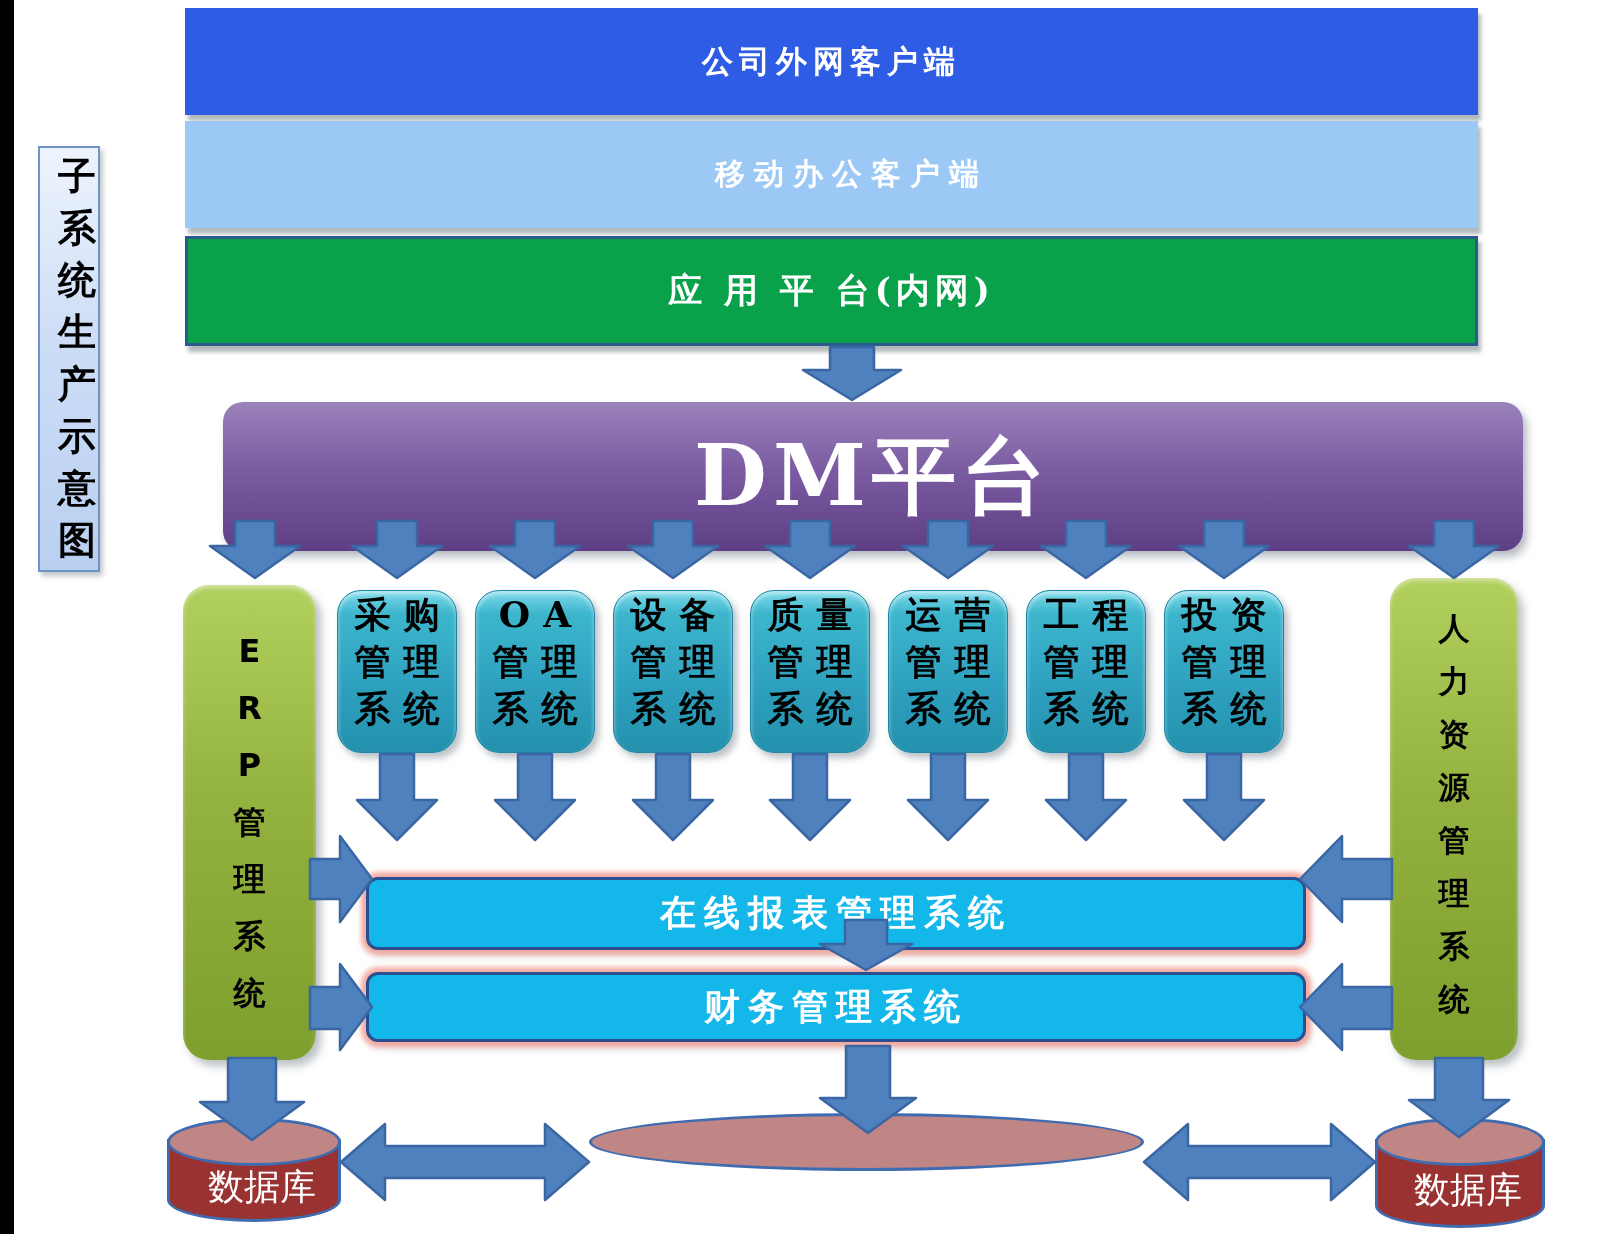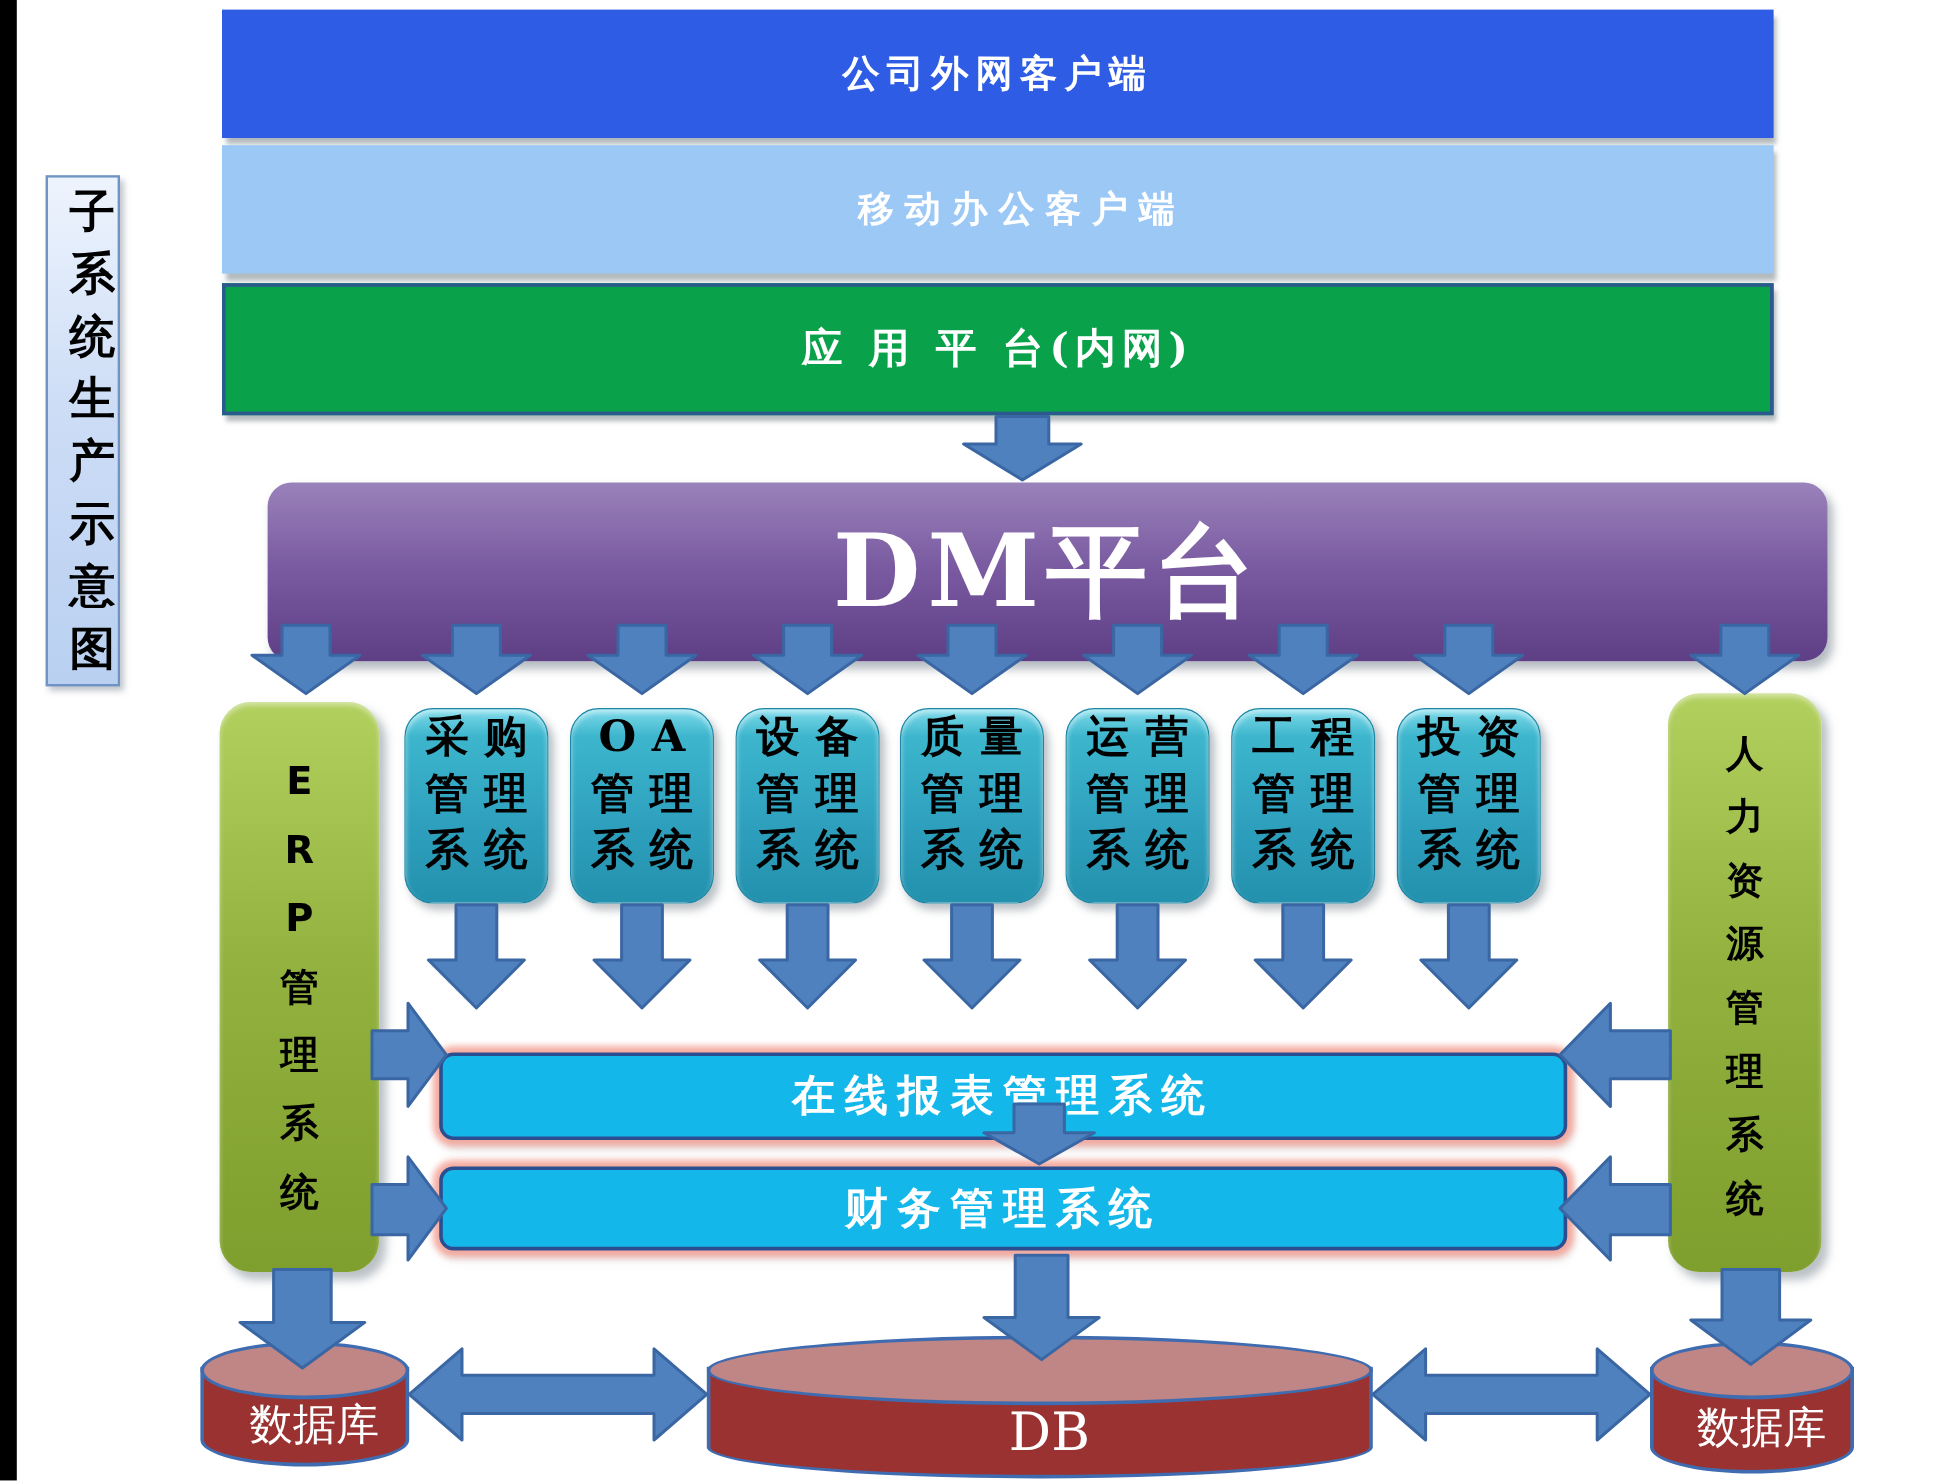--- a/index.html
+++ b/index.html
@@ -169,23 +169,20 @@
   </div>
 
   <div id="db-left" class="abs cyl">
     <div class="top"></div>
     <div class="body">
         <span>数据库</span>
       </div>
   </div>
   <div id="db-center" class="abs cyl">
     <div class="top"></div>
-    <div class="body">
-        <span>DB</span>
-      </div>
   </div>
   <div id="db-right" class="abs cyl">
     <div class="top"></div>
     <div class="body">
         <span>数据库</span>
       </div>
   </div>
 
   <svg id="arrows" class="abs" viewBox="0 0 1620 1234">
 

